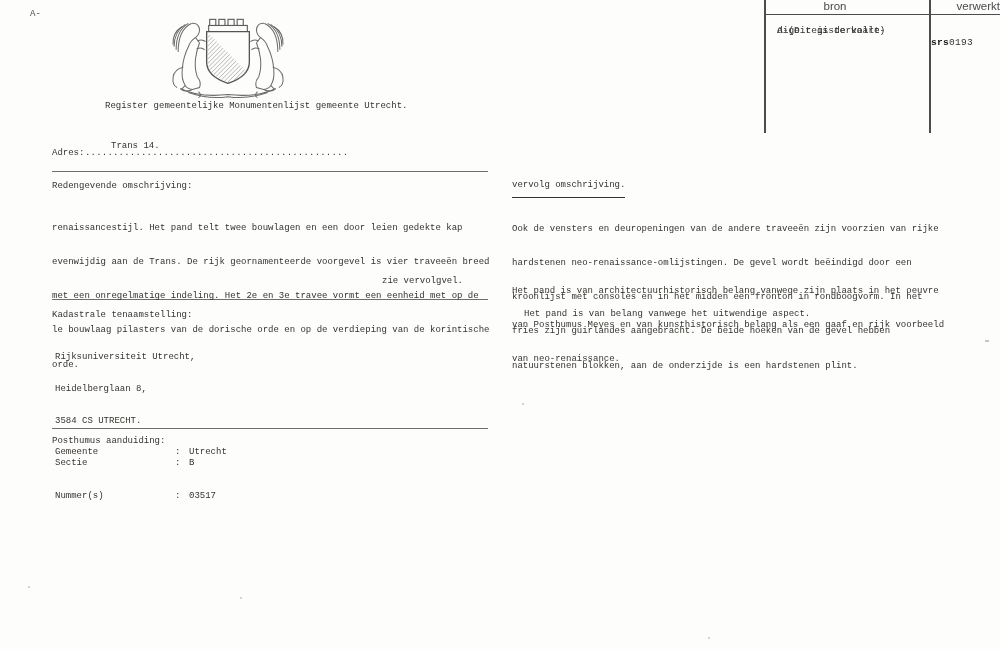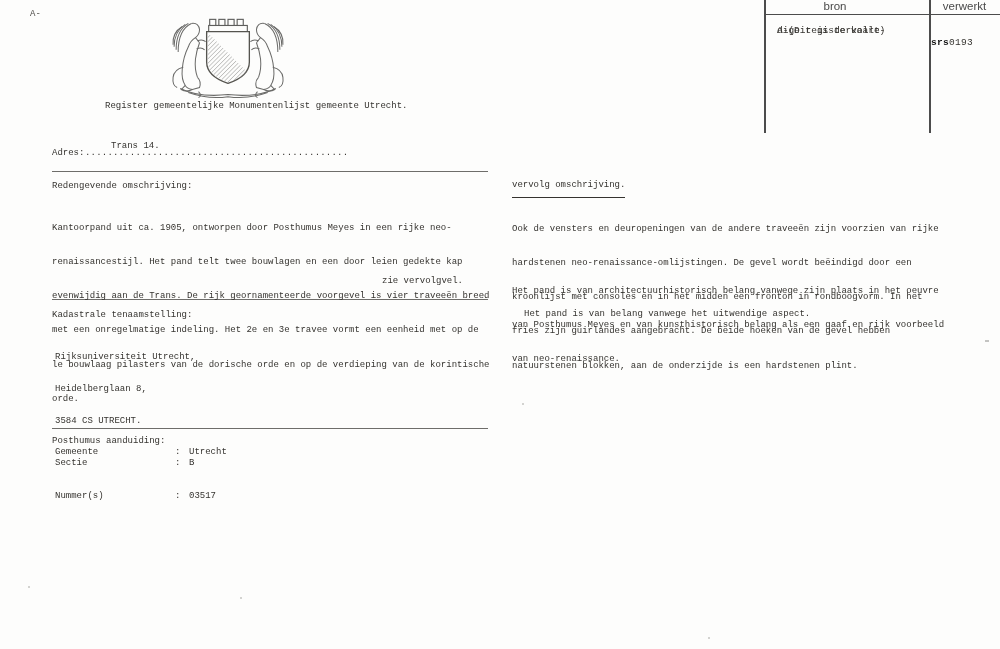--- a/index.html
+++ b/index.html
@@ -75,36 +75,35 @@
       </g>
     </svg>
   </div>
 
   <div class="t" style="left:105px;top:101px;">Register gemeentelijke Monumentenlijst gemeente Utrecht.</div>
 
   <div class="vrule" style="left:764px;top:0;height:133px;"></div>
   <div class="vrule" style="left:929px;top:0;height:133px;"></div>
   <div class="hrule" style="left:764px;top:14px;width:236px;background:#4c4c4c;"></div>
   <div class="th" style="left:764px;width:142px;">bron</div>
-  <div class="th" style="left:929px;width:71px;">verwerkt</div>
+  <div class="th" style="left:929px;width:71px;text-align:right;">verwerkt</div>
   <div class="t" style="left:777px;top:25px;font-size:9.5px;">A-(Dit is de volle-</div>
   <div class="t" style="left:777px;top:25px;font-size:9.5px;">dige registerkaart)</div>
   <div class="stamp" style="left:931px;top:37px;"><span class="pfx">srs</span><span>0193</span></div>
 
   <div class="t" style="left:52px;top:148px;">Adres:</div>
   <div class="adres-dots t" style="left:85px;top:148px;">...............................................</div>
   <div class="adres-value t" style="left:95px;top:141px;">Trans 14.</div>
 
   <div class="hrule" style="left:52px;top:171px;width:436px;"></div>
   <div class="hrule" style="left:52px;top:299px;width:436px;"></div>
   <div class="hrule" style="left:52px;top:428px;width:436px;"></div>
 
   <div class="t" style="left:52px;top:181px;">Redengevende omschrijving:</div>
   <div class="t para" style="left:52px;top:200px;">
-    <div>Kantoorpand uit ca. 1905, ontworpen door Posthumus Meyes in een rijke neo-</div>
     <div>renaissancestijl. Het pand telt twee bouwlagen en een door leien gedekte kap</div>
     <div>evenwijdig aan de Trans. De rijk geornamenteerde voorgevel is vier traveeën breed</div>
     <div>met een onregelmatige indeling. Het 2e en 3e travee vormt een eenheid met op de</div>
     <div>le bouwlaag pilasters van de dorische orde en op de verdieping van de korintische</div>
     <div>orde.</div>
   </div>
   <div class="t" style="left:382px;top:276px;">zie vervolgvel.</div>
 
   <div class="t" style="left:52px;top:310px;">Kadastrale tenaamstelling:</div>
   <div class="t para" style="left:55px;top:330px;line-height:10.8px;">

